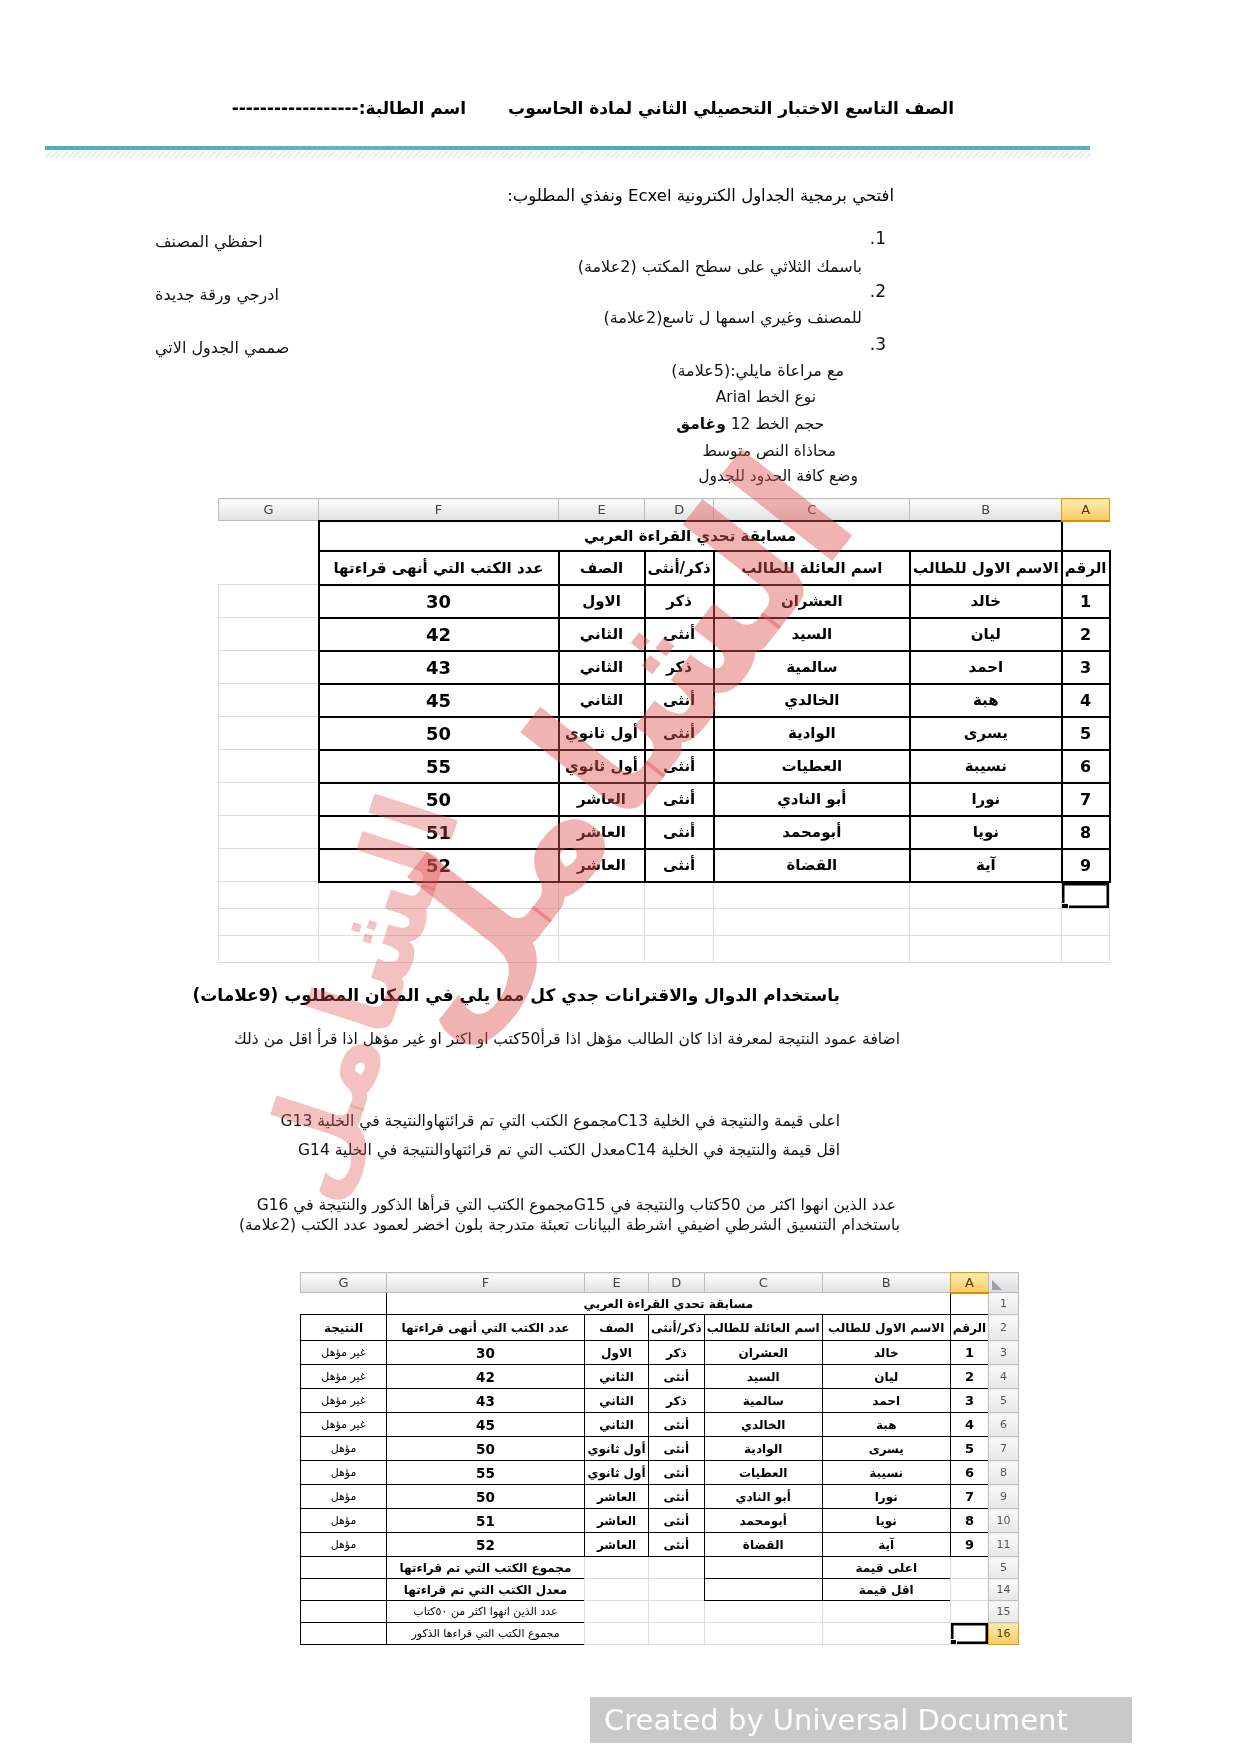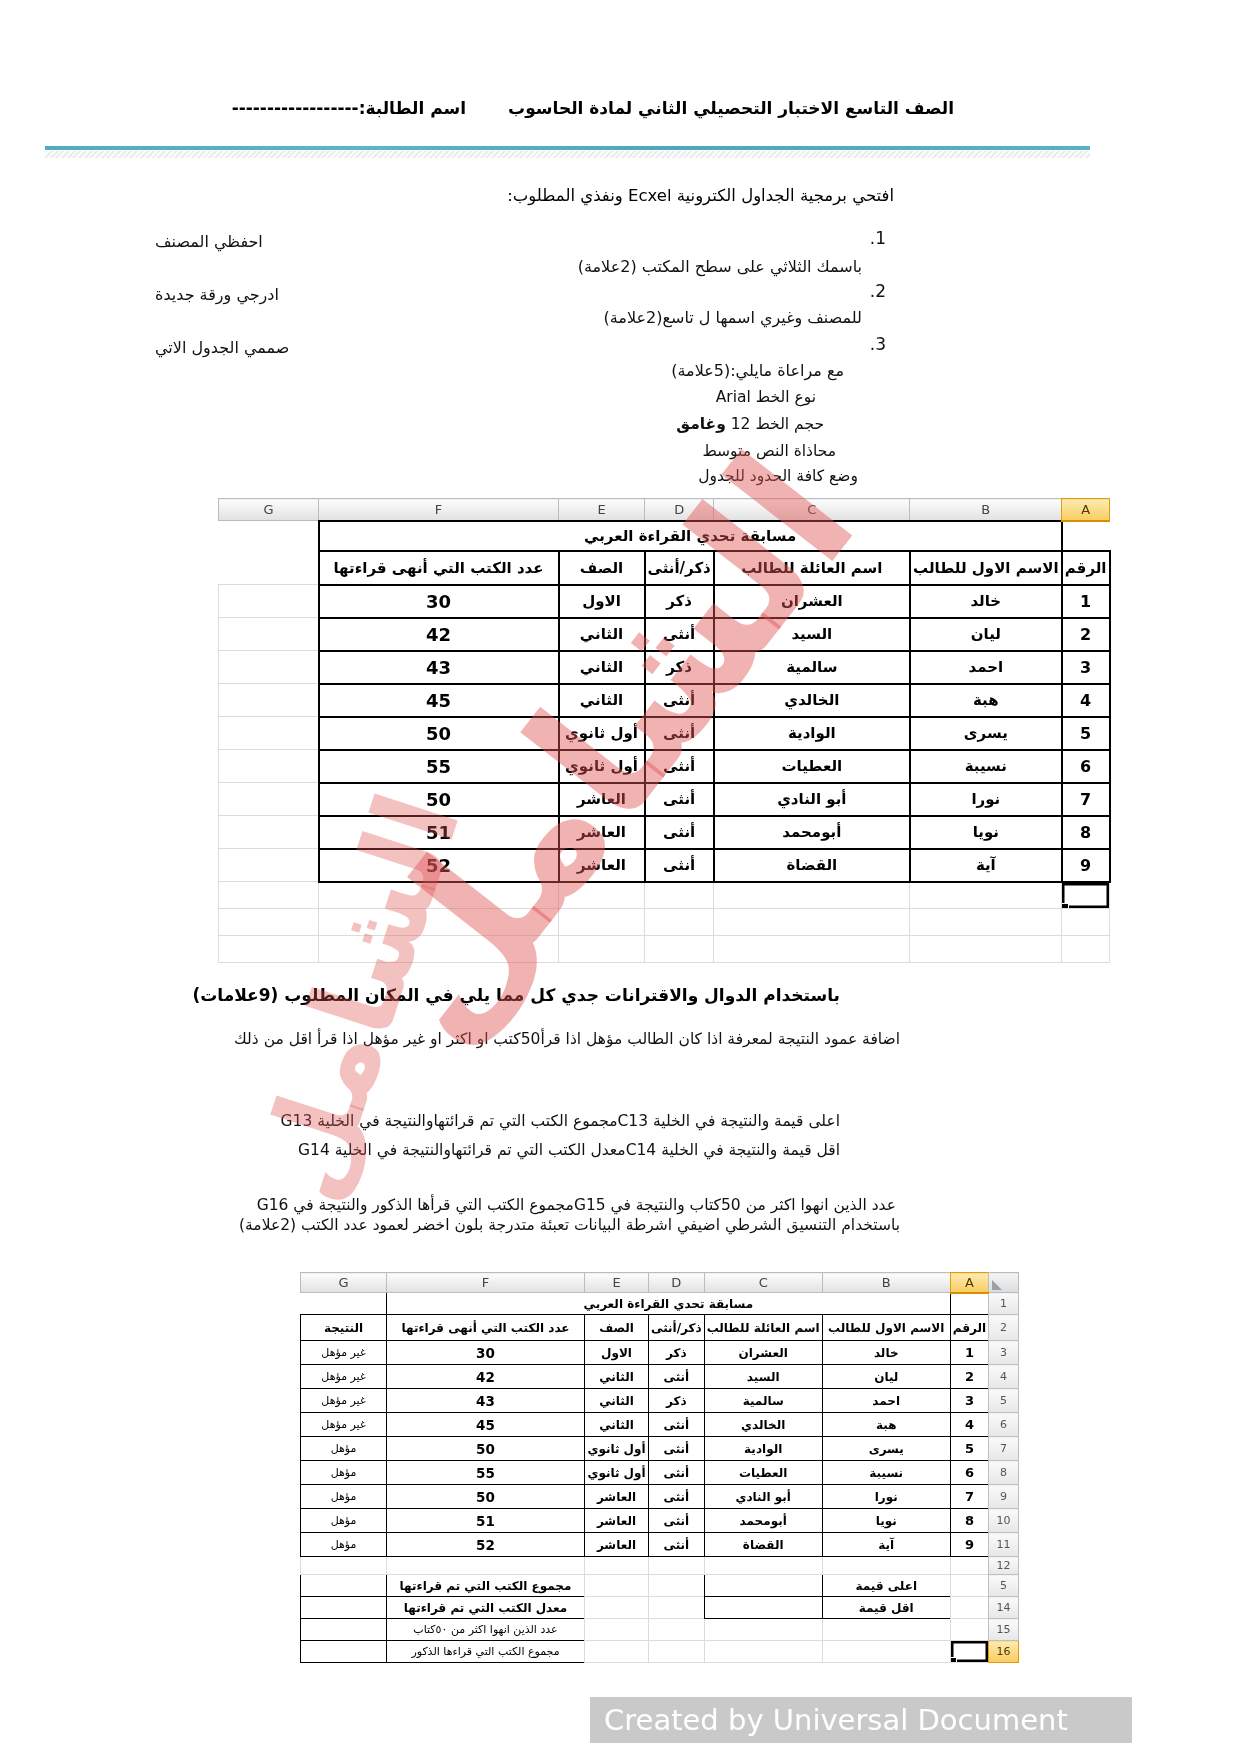--- a/index.html
+++ b/index.html
@@ -393,30 +393,20 @@
             <td class="b rownumcell">9</td>
             <td class="b">آية</td>
             <td class="b">القضاة</td>
             <td class="b">أنثى</td>
             <td class="b">العاشر</td>
             <td class="b books">52</td>
             <td class="b res">مؤهل</td>
           </tr>
         </tbody>
       <tbody>
-      <tr style="height:18px">
-        <th class="rh">12</th>
-        <td class="f"></td>
-            <td class="f"></td>
-        <td class="f"></td>
-            <td class="f"></td>
-        <td class="f"></td>
-            <td class="f"></td>
-        <td class="f"></td>
-      </tr>
       <tr style="height:22px">
         <th class="rh">5</th>
         <td class="f"></td>
         <td class="b">اعلى قيمة</td>
         <td class="b"></td>
         <td class="f"></td>
         <td class="f"></td>
         <td class="b">مجموع الكتب التي تم  قراءتها</td>
         <td class="b"></td>
       </tr>

